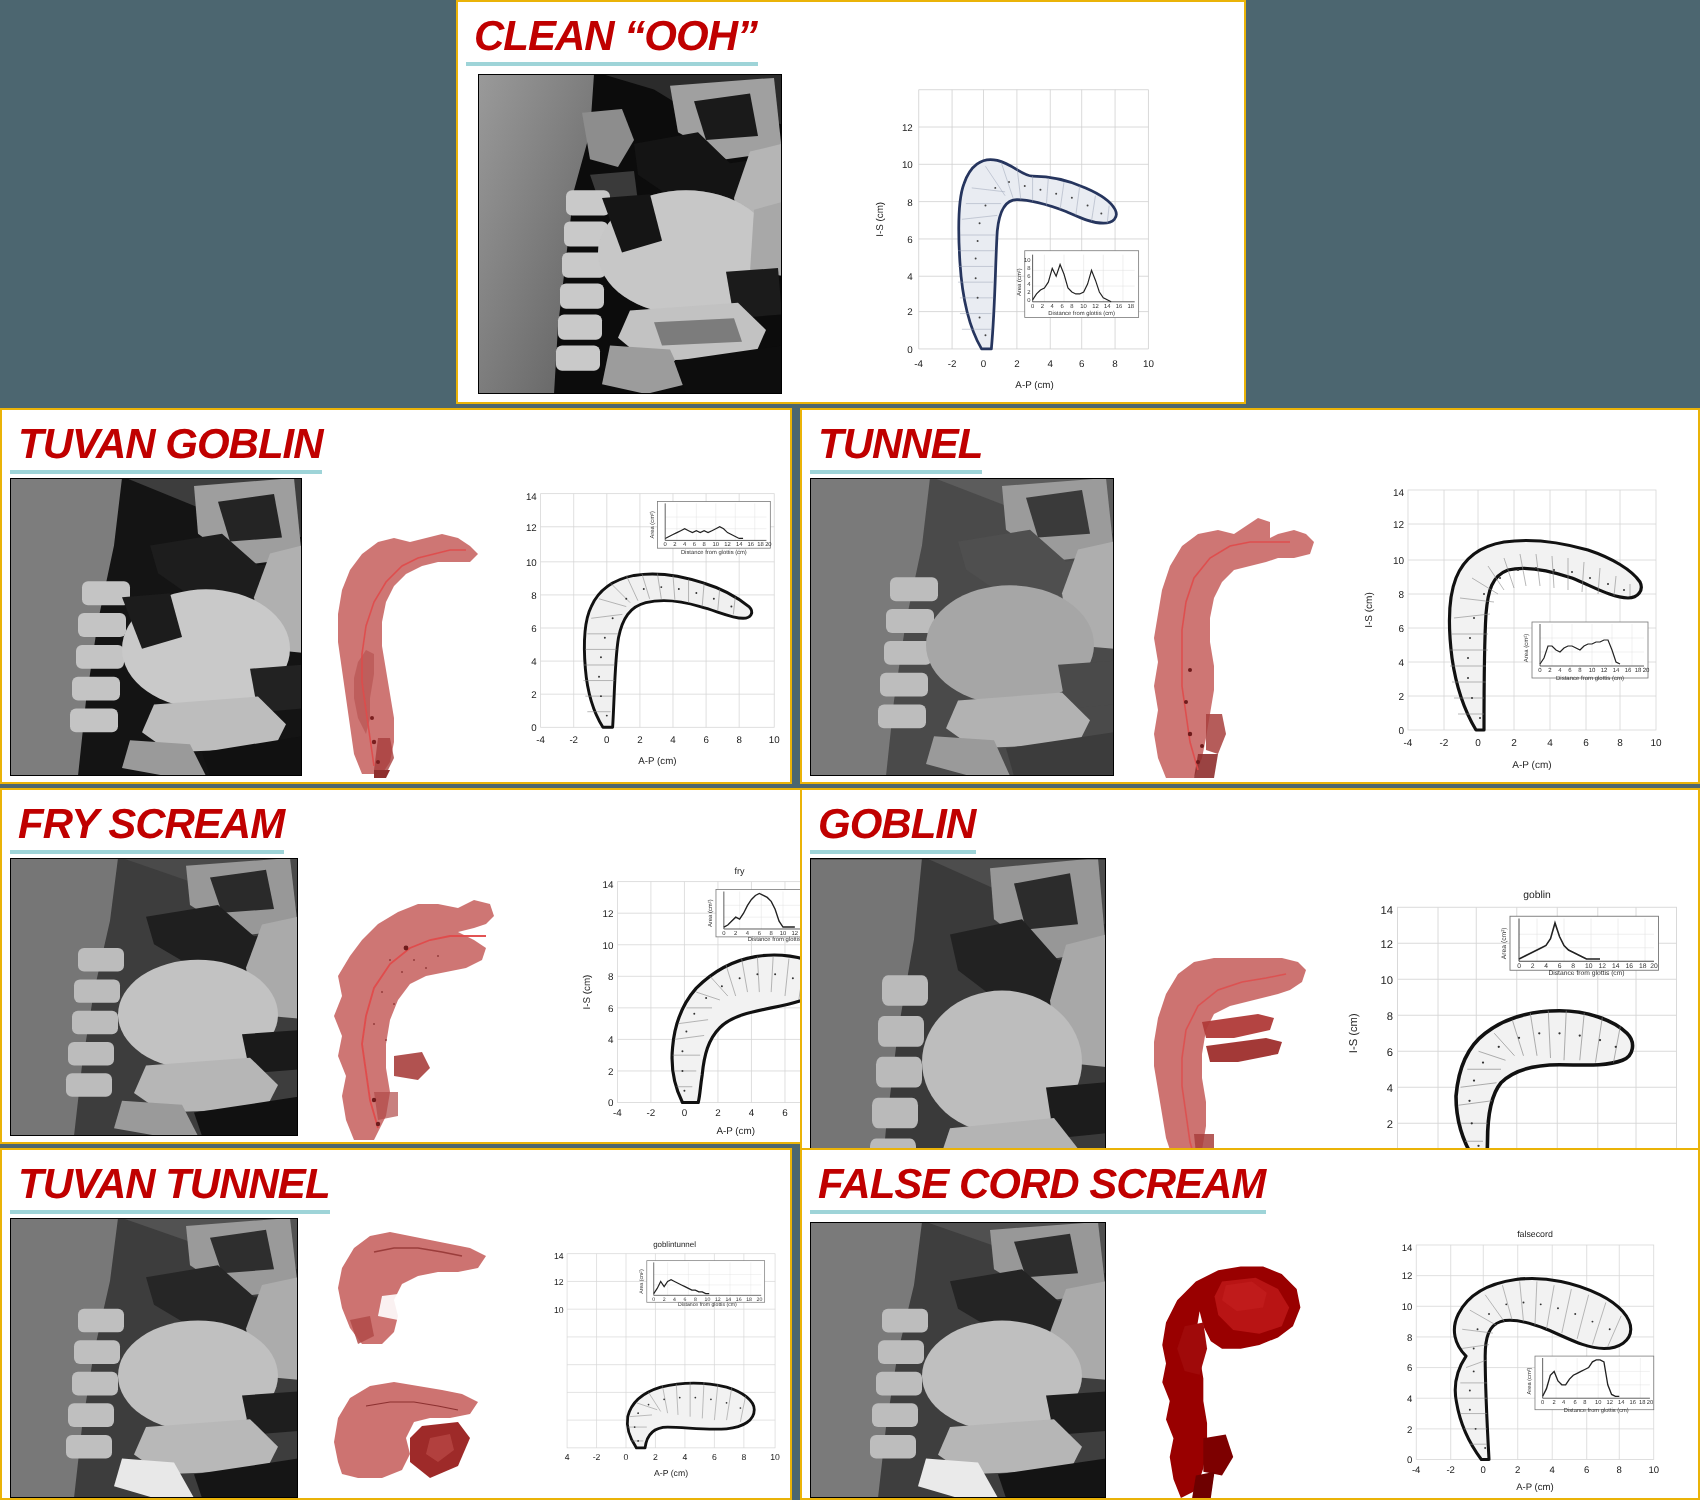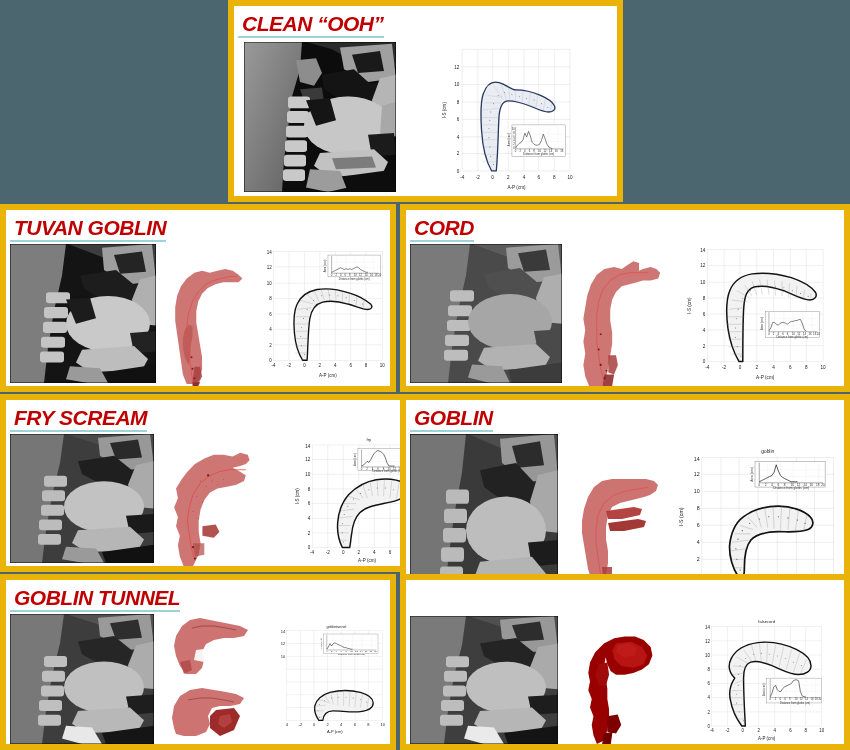--- a/index.html
+++ b/index.html
@@ -8,21 +8,21 @@
     background:#4c6670;
     font-family:"Liberation Sans",sans-serif;
     overflow:hidden;
     position:relative;
   }
 
   
   .panel{
     position:absolute;
     background:#ffffff;
-    border:6px solid #eab308;
+    border:1px solid #eab308;
     box-sizing:border-box;
     overflow:hidden;
   }
 
   .panel-title{
     color:#c00000;
     font-weight:bold;
     font-style:italic;
     letter-spacing:-0.5px;
     font-size:21px;
@@ -403,21 +403,21 @@
               <text x="143" y="33">20</text>
           </g>
         </g>
       </svg>
     </div>
   </div>
 </div>
 
 <div class="panel" style="left:400px;top:204px;width:450px;height:188px;">
   <div class="title-wrap">
-    <span class="panel-title">CORD</span>
+    <span class="panel-title">TUNNEL</span>
   </div>
   <div class="panel-body" style="top:32px;">
     <div class="mri" style="width:152px;margin:2px 2px 3px 4px;">
       <svg viewBox="0 0 152 150" preserveAspectRatio="none">
         <rect width="152" height="150" fill="#4a4a4a"></rect>
         <path d="M0 0 L60 0 L56 34 L48 72 L42 112 L38 150 L0 150 Z" fill="#7a7a7a"></path>
         <g fill="#bdbdbd">
           <rect x="40" y="50" width="24" height="12" rx="3"></rect>
             <rect x="38" y="66" width="24" height="12" rx="3"></rect>
           <rect x="37" y="82" width="24" height="12" rx="3"></rect>
@@ -882,21 +882,21 @@
               <text x="144" y="39">20</text>
           </g>
         </g>
       </svg>
     </div>
   </div>
 </div>
 
 <div class="panel" style="left:0px;top:574px;width:396px;height:176px;">
   <div class="title-wrap">
-    <span class="panel-title">GOBLIN TUNNEL</span>
+    <span class="panel-title">TUVAN TUNNEL</span>
   </div>
   <div class="panel-body" style="top:32px;">
     <div class="mri" style="width:144px;margin:2px 2px 0 4px;">
       <svg viewBox="0 0 144 142" preserveAspectRatio="none">
         <rect width="144" height="142" fill="#3d3d3d"></rect>
         <path d="M0 0 L54 0 L50 32 L42 68 L36 106 L32 142 L0 142 Z" fill="#787878"></path>
         <g fill="#bfbfbf">
           <rect x="34" y="46" width="23" height="12" rx="3"></rect>
             <rect x="32" y="62" width="23" height="12" rx="3"></rect>
           <rect x="31" y="78" width="23" height="12" rx="3"></rect>
@@ -1026,20 +1026,23 @@
             <text x="131" y="39">18</text>
               <text x="137" y="39">20</text>
           </g>
         </g>
       </svg>
     </div>
   </div>
 </div>
 
 <div class="panel" style="left:400px;top:574px;width:450px;height:176px;">
+  <div class="title-wrap">
+    <span class="panel-title">FALSE CORD SCREAM</span>
+  </div>
   <div class="panel-body" style="top:34px;">
     <div class="mri" style="width:148px;margin:2px 2px 0 4px;">
       <svg viewBox="0 0 148 140" preserveAspectRatio="none">
         <rect width="148" height="140" fill="#3e3e3e"></rect>
         <path d="M0 0 L56 0 L52 32 L44 66 L38 104 L34 140 L0 140 Z" fill="#7a7a7a"></path>
         <g fill="#bdbdbd">
           <rect x="36" y="44" width="23" height="12" rx="3"></rect>
             <rect x="34" y="60" width="23" height="12" rx="3"></rect>
           <rect x="33" y="76" width="23" height="12" rx="3"></rect>
             <rect x="31" y="92" width="23" height="12" rx="3"></rect>

